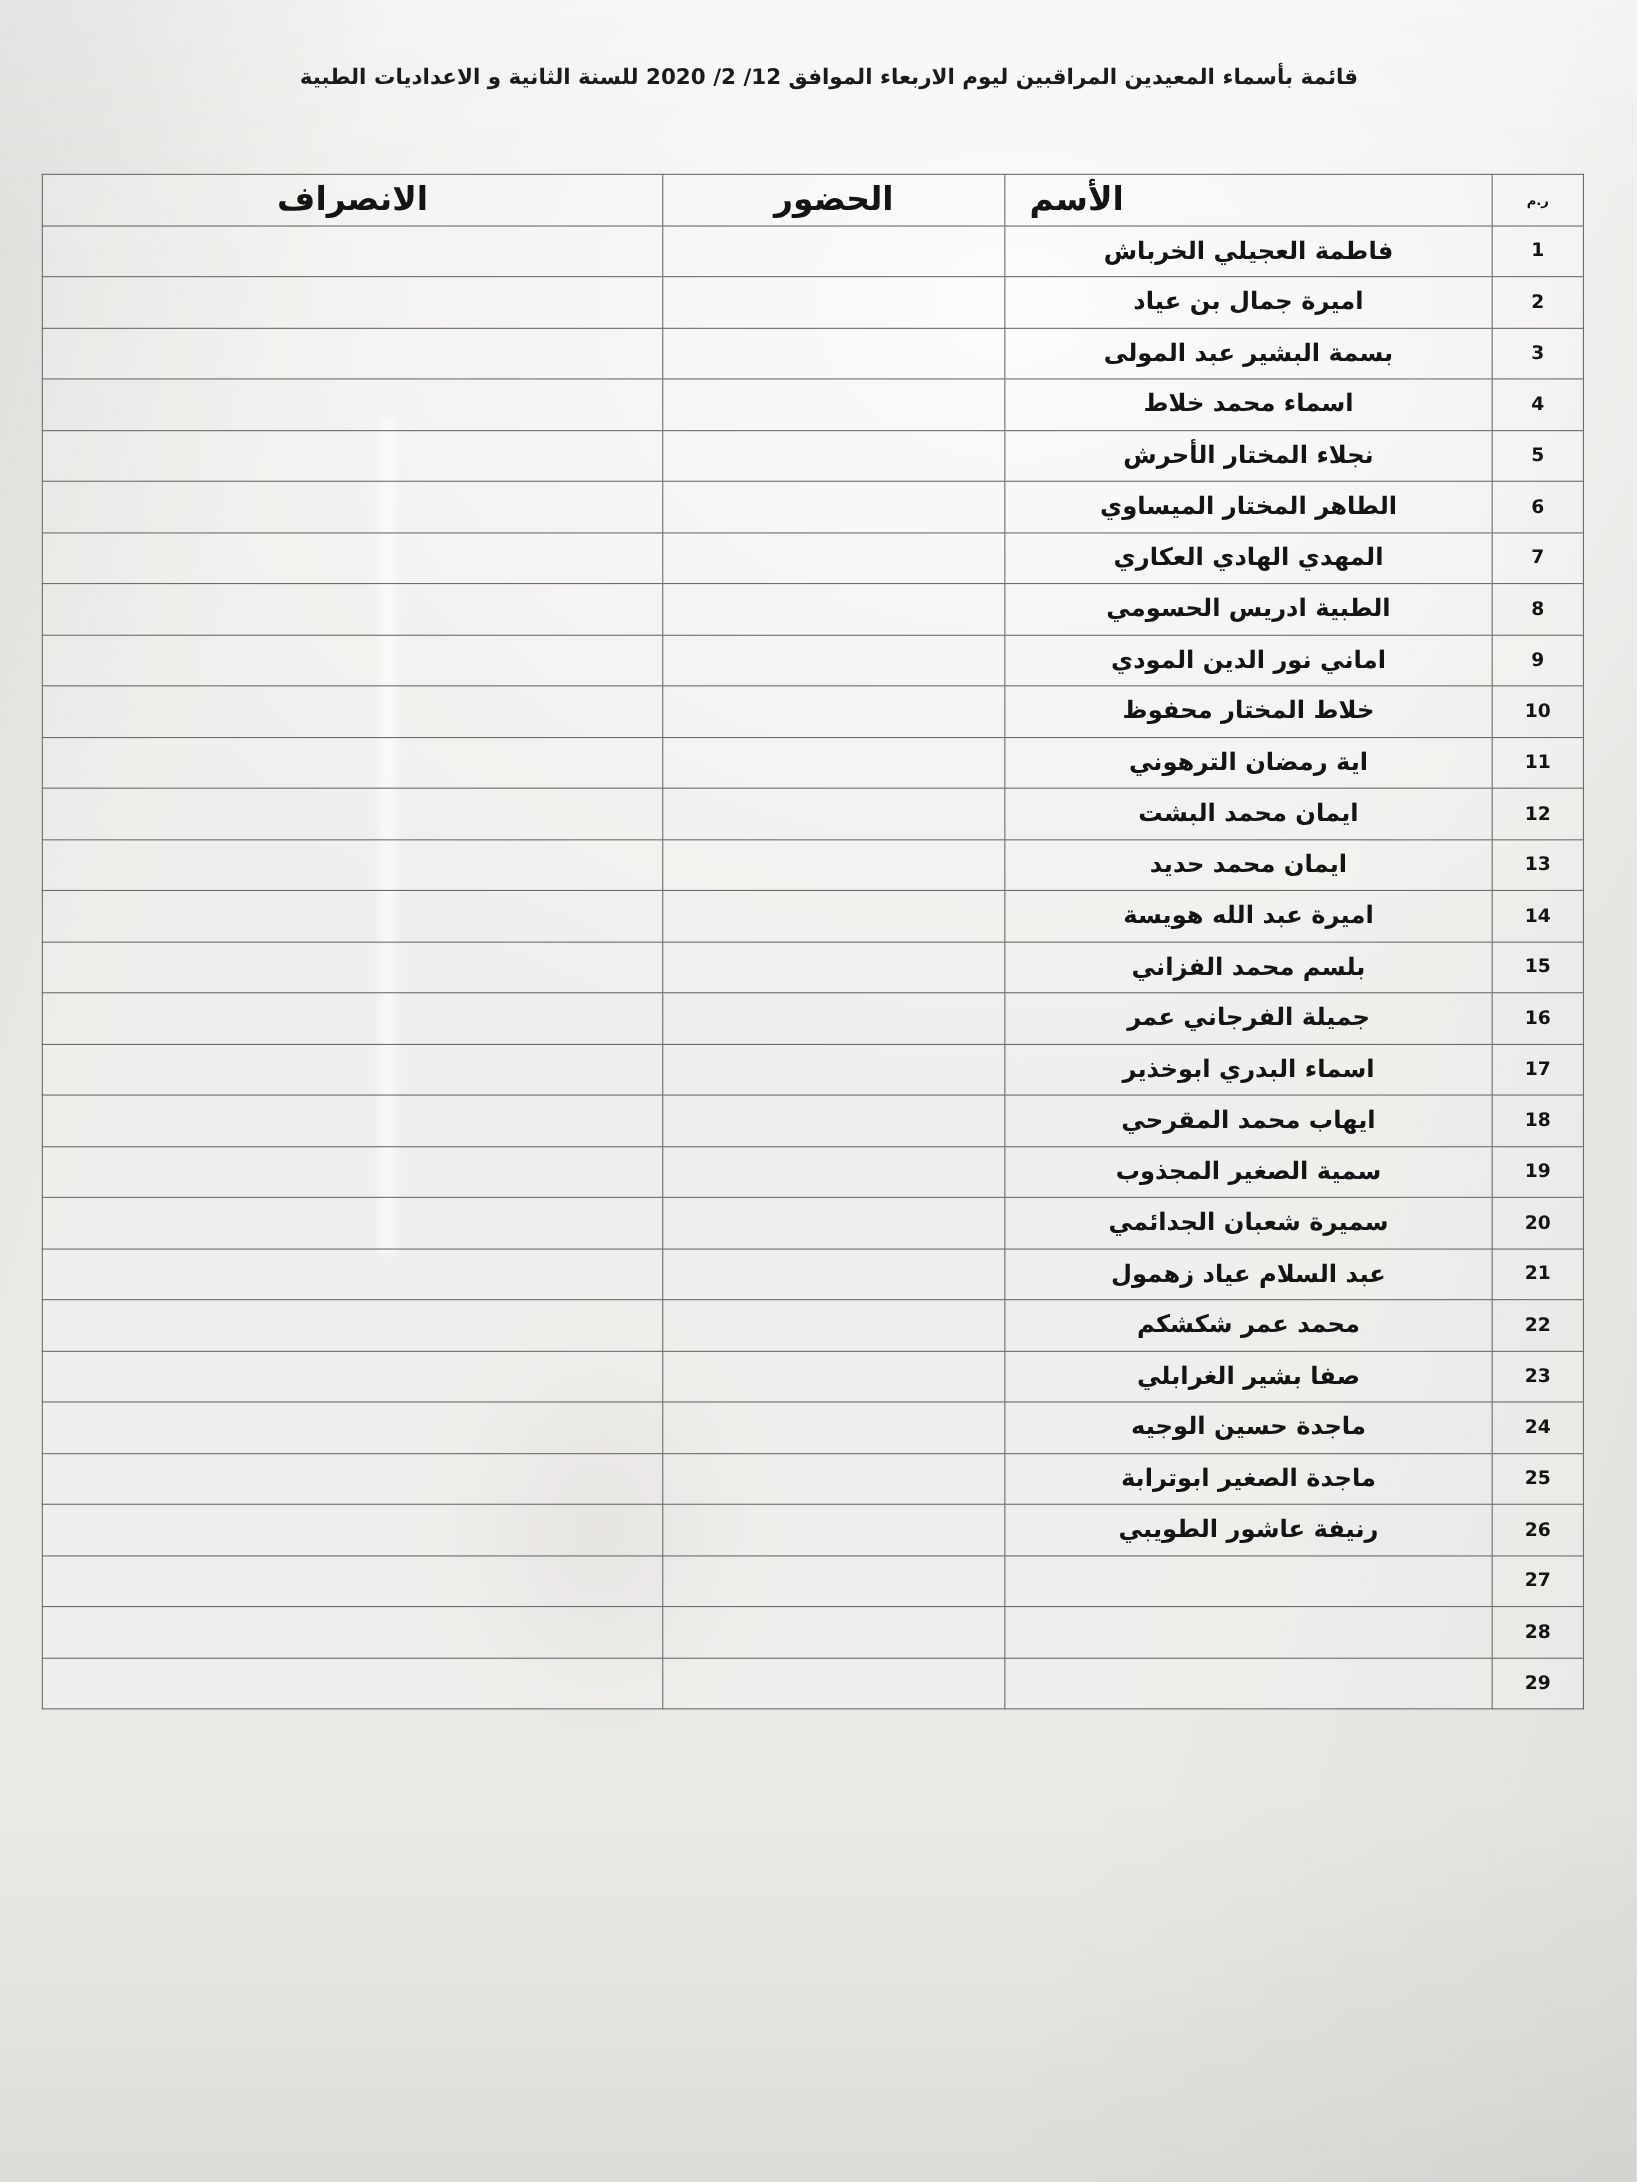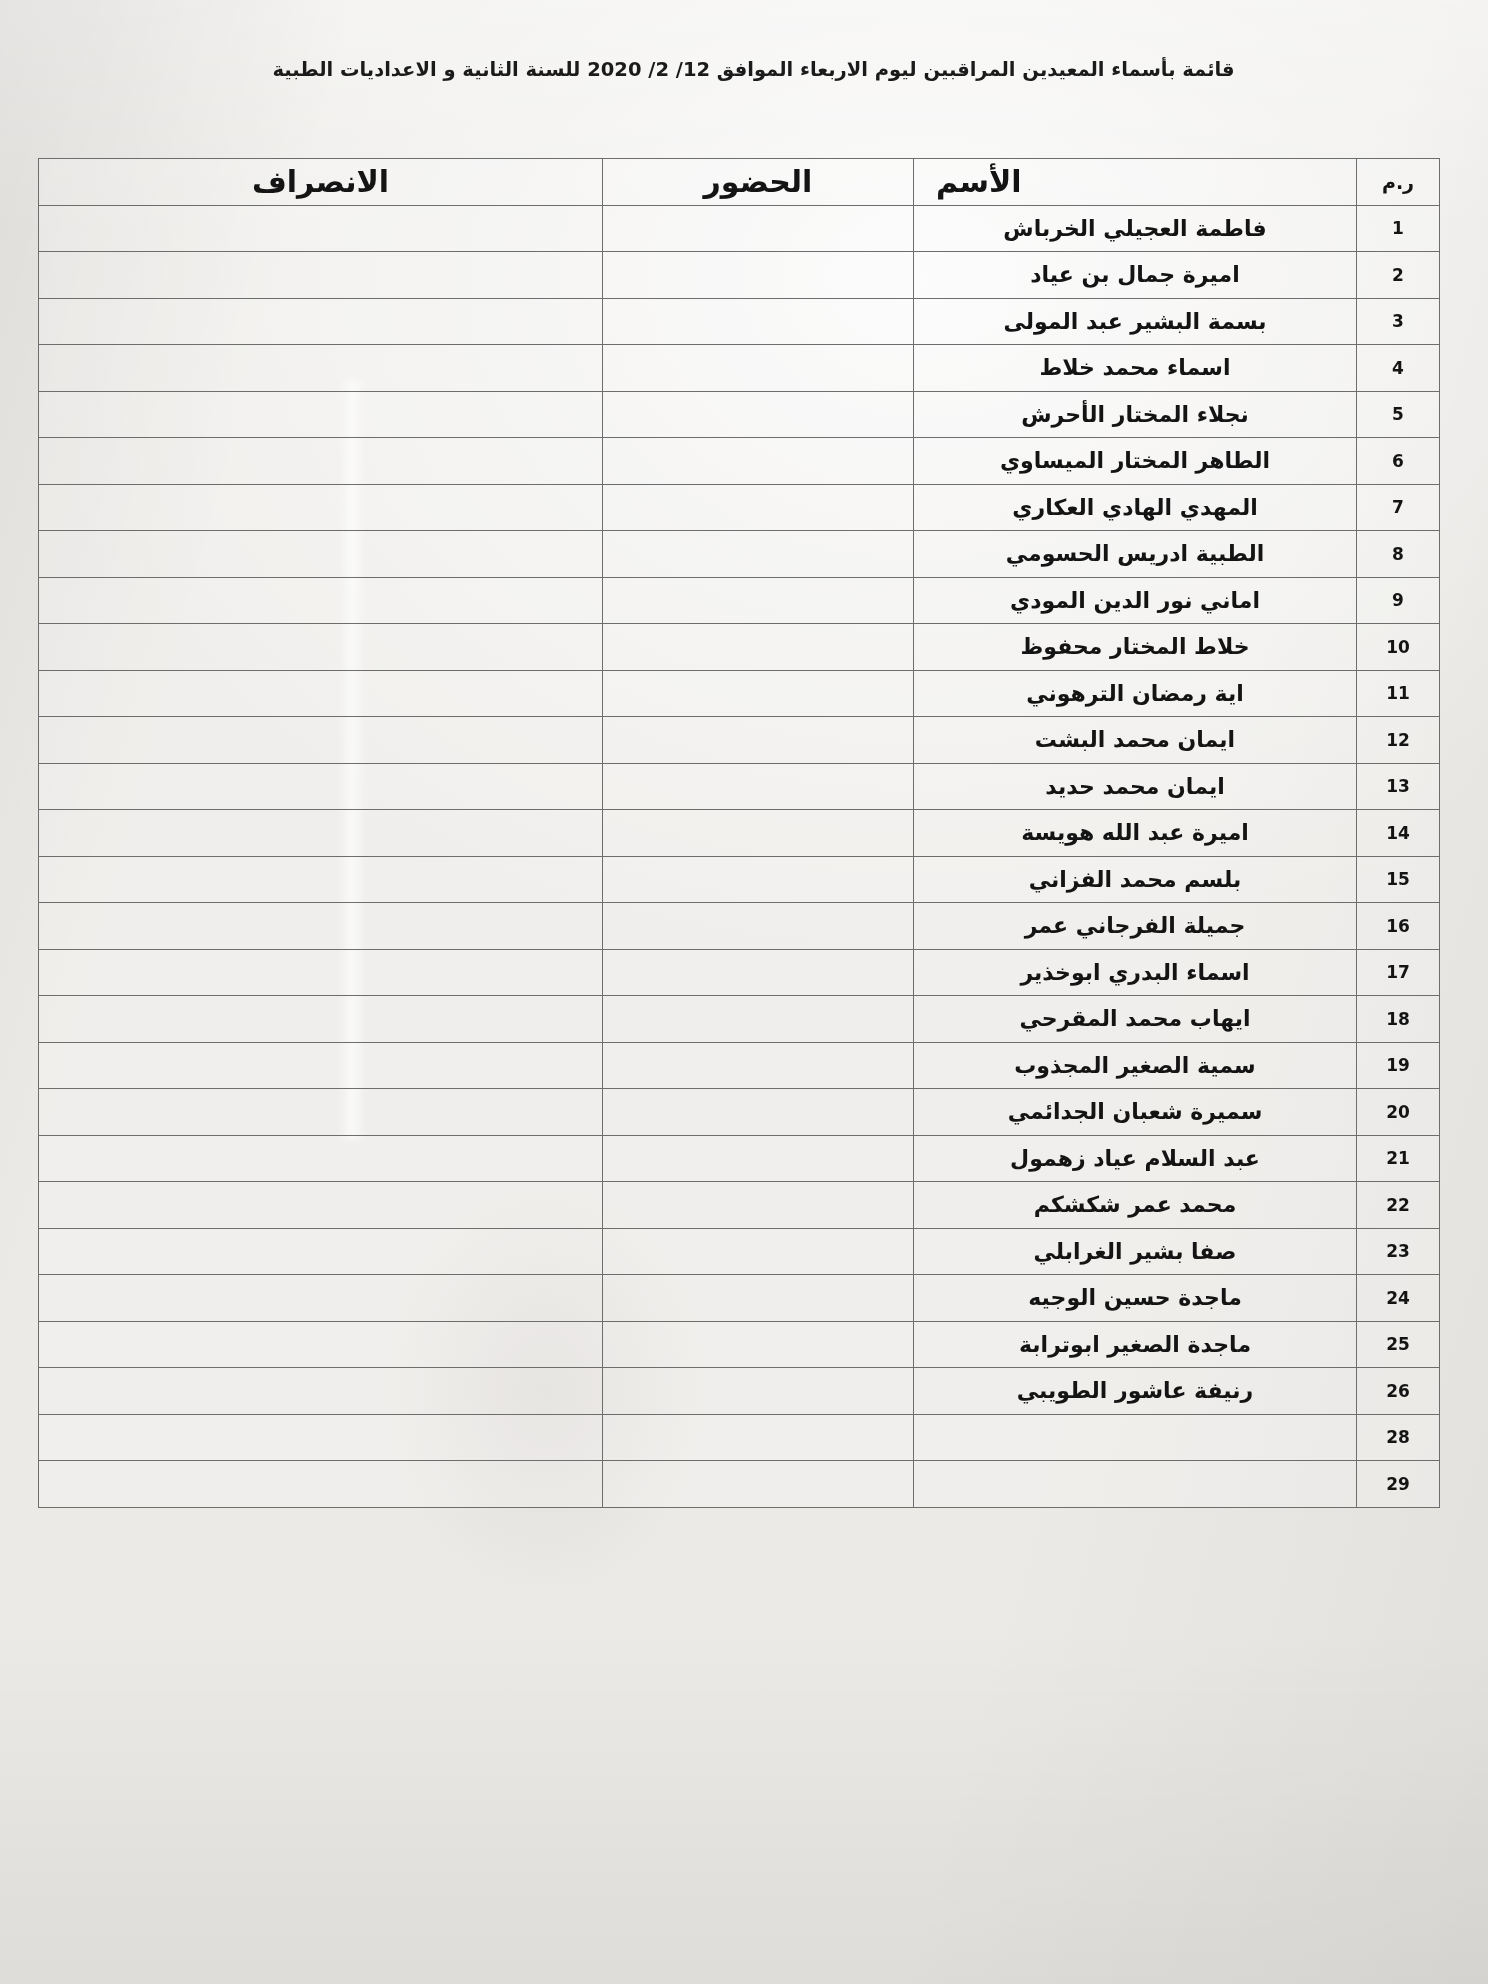--- a/index.html
+++ b/index.html
@@ -88,21 +88,21 @@
     font-weight: bold;
     text-align: center;
     color: #121212;
   }
   th.col-num, td.col-num {
     width: 62px;
     text-align: center;
     font-size: 17px;
     font-weight: bold;
   }
-  thead th.col-num { font-size: 19px; }
+  thead th.col-num { font-size: 12px; }
   th.col-name, td.col-name {
     width: 410px;
   }
   td.col-name {
     text-align: center;
     font-size: 22px;
     font-weight: bold;
     letter-spacing: 0.2px;
   }
   thead th.col-name { text-align: left; padding-left: 22px; }
@@ -281,20 +281,26 @@
             <td class="col-present"></td>
             <td class="col-leave"></td>
           </tr>
           <tr>
             <td class="col-num">26</td>
             <td class="col-name">رنيفة عاشور الطويبي</td>
             <td class="col-present"></td>
             <td class="col-leave"></td>
           </tr>
           <tr>
+            <td class="col-num">27</td>
+            <td class="col-name"></td>
+            <td class="col-present"></td>
+            <td class="col-leave"></td>
+          </tr>
+          <tr>
             <td class="col-num">28</td>
             <td class="col-name"></td>
             <td class="col-present"></td>
             <td class="col-leave"></td>
           </tr>
           <tr>
             <td class="col-num">29</td>
             <td class="col-name"></td>
             <td class="col-present"></td>
             <td class="col-leave"></td>

